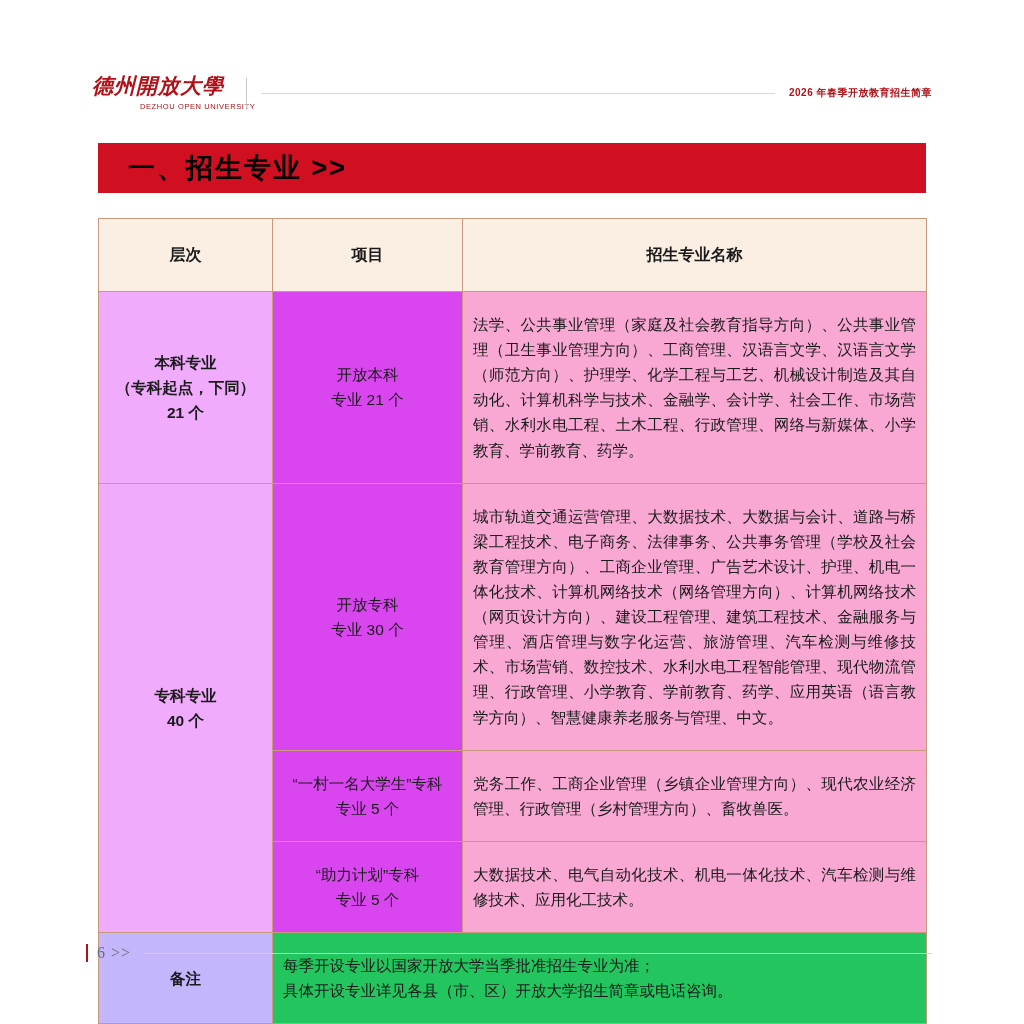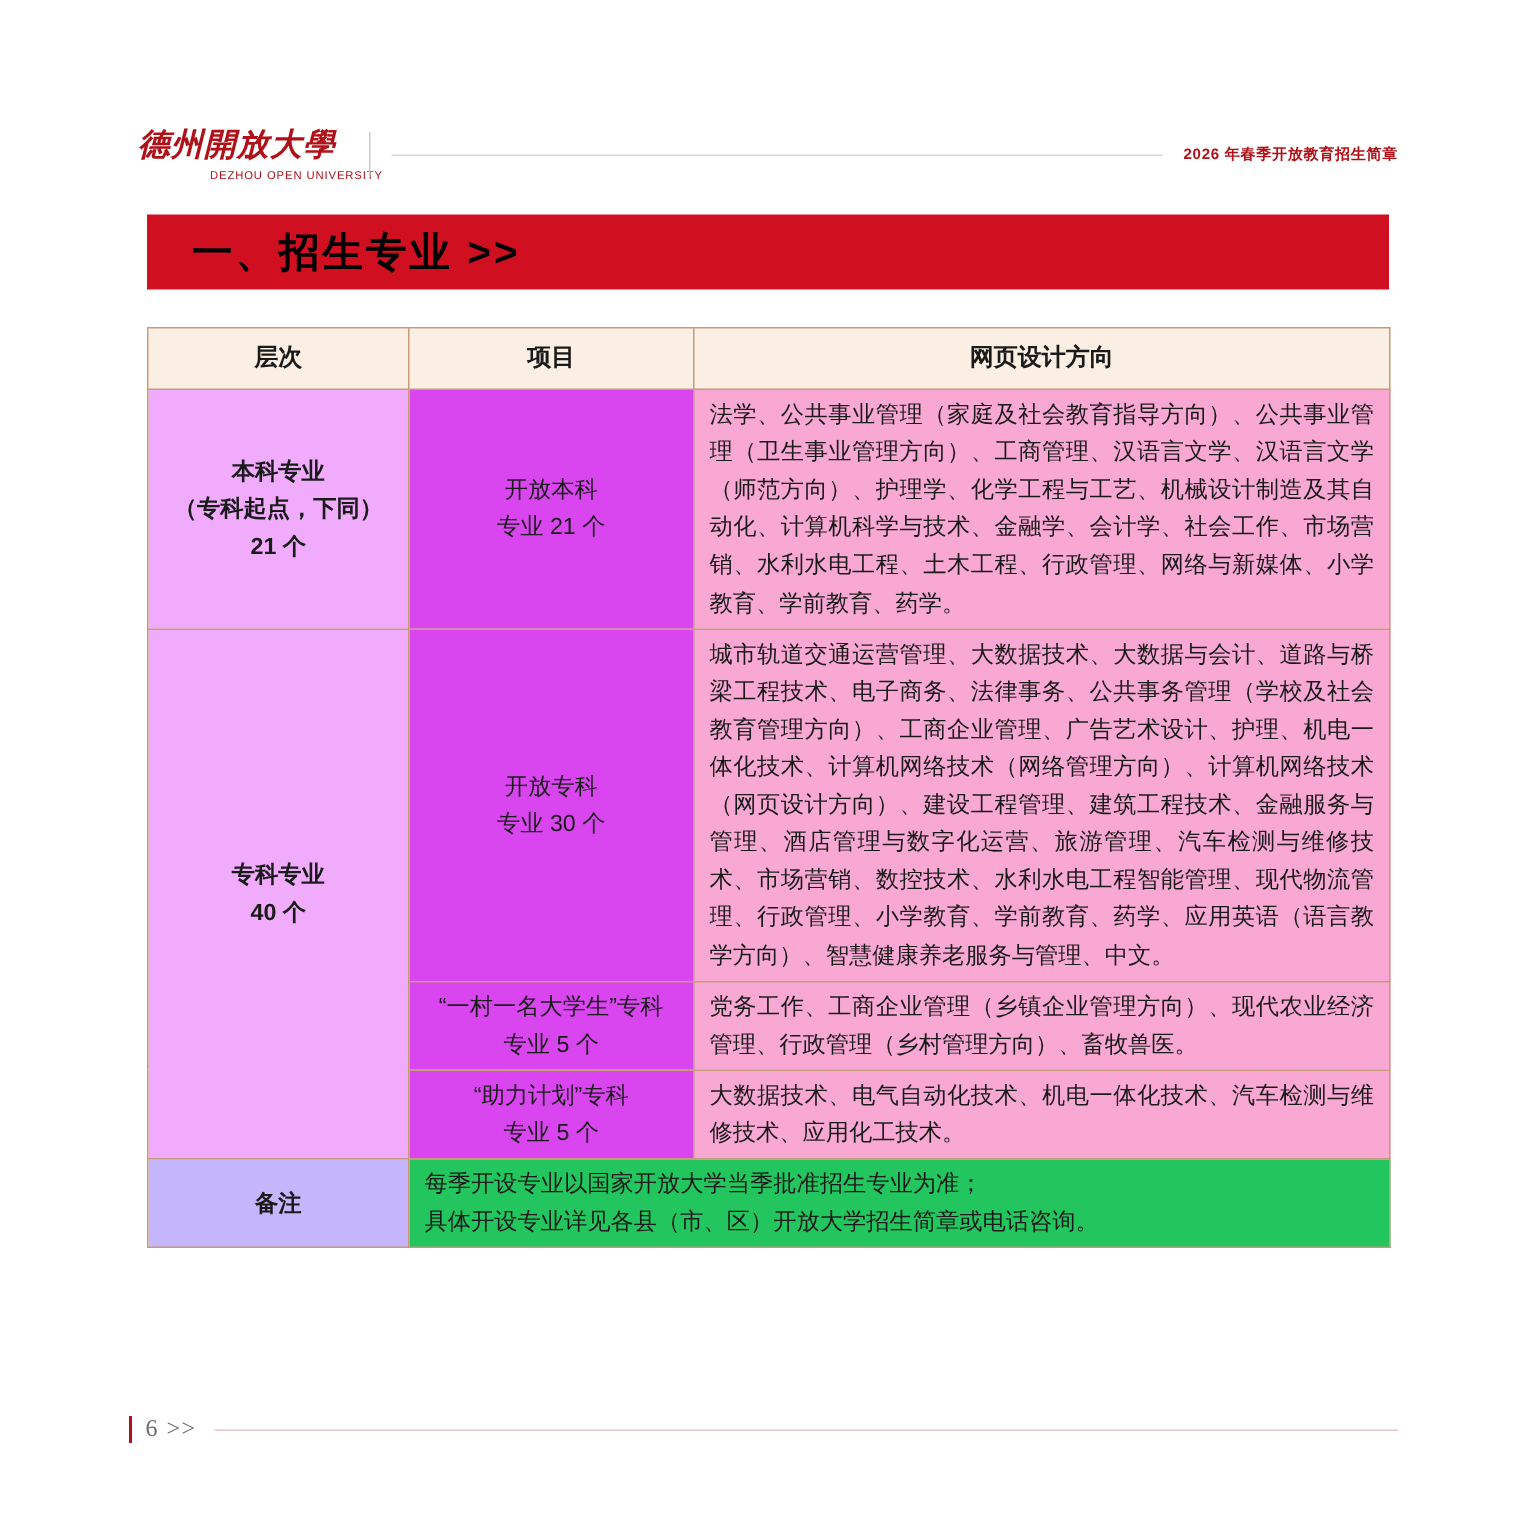--- a/index.html
+++ b/index.html
@@ -18,21 +18,21 @@
     position: relative;
     width: 1024px;
     height: 1024px;
     box-sizing: border-box;
     padding: 0;
   }
 
   
   .header {
     position: absolute;
-    top: 80px;
+    top: 70px;
     left: 92px;
     right: 92px;
     height: 46px;
     display: flex;
     align-items: center;
   }
   .logo-block {
     display: flex;
     flex-direction: column;
     justify-content: center;
@@ -105,21 +105,21 @@
   }
   table.majors {
     border-collapse: collapse;
     width: 828px;
     table-layout: fixed;
   }
   table.majors th,
   table.majors td {
     border: 1px solid #c8997a;
     vertical-align: middle;
-    padding: 4px 10px;
+    padding: 20px 10px;
     font-size: 15.5px;
     line-height: 1.62;
   }
   table.majors thead th {
     background: #fbeee2;
     text-align: center;
     font-weight: bold;
     height: 32px;
     font-size: 16px;
   }
@@ -212,21 +212,21 @@
     <table class="majors">
       <colgroup>
         <col class="col-level">
         <col class="col-program">
         <col class="col-names">
       </colgroup>
       <thead>
         <tr>
           <th>层次</th>
           <th>项目</th>
-          <th>网页设计方向</th>
+          <th>招生专业名称</th>
         </tr>
       </thead>
       <tbody>
         <tr>
           <td class="level-cell" rowspan="1">本科专业<br>（专科起点，下同）<br>21 个</td>
           <td class="program-cell">开放本科<br>专业 21 个</td>
           <td class="names-cell">法学、公共事业管理（家庭及社会教育指导方向）、公共事业管理（卫生事业管理方向）、工商管理、汉语言文学、汉语言文学（师范方向）、护理学、化学工程与工艺、机械设计制造及其自动化、计算机科学与技术、金融学、会计学、社会工作、市场营销、水利水电工程、土木工程、行政管理、网络与新媒体、小学教育、学前教育、药学。</td>
         </tr>
         <tr>
           <td class="level-cell" rowspan="3">专科专业<br>40 个</td>

